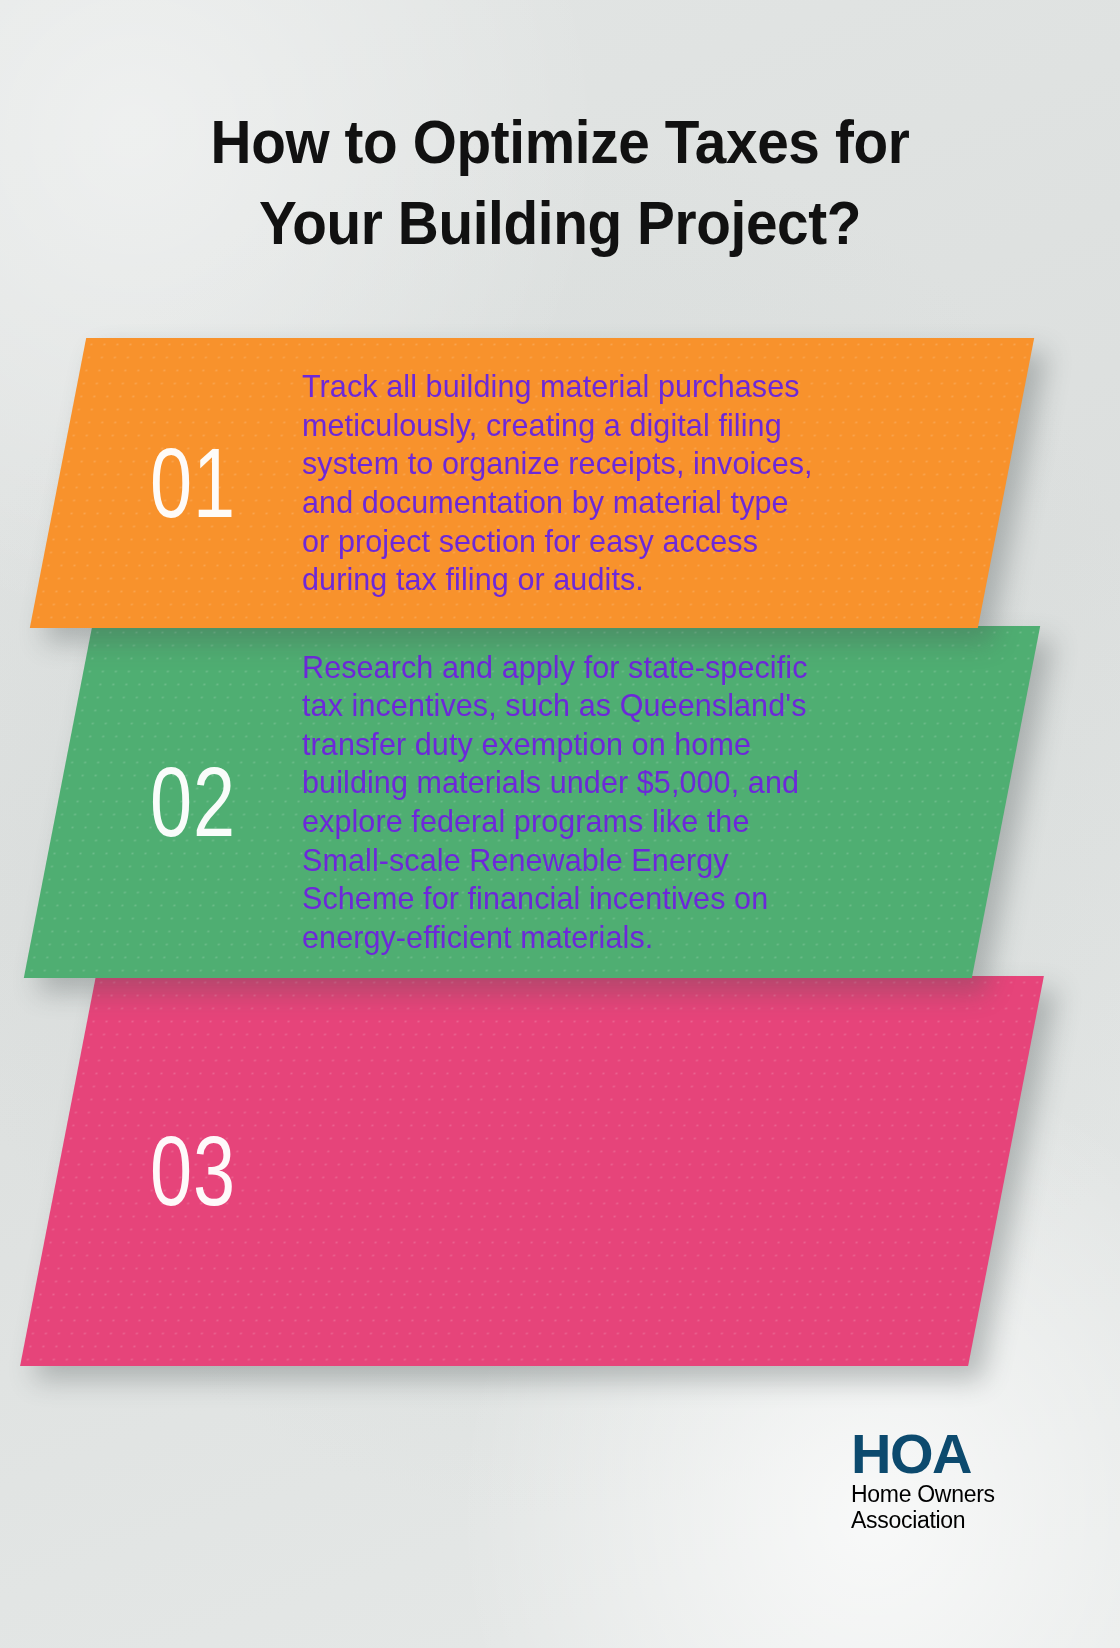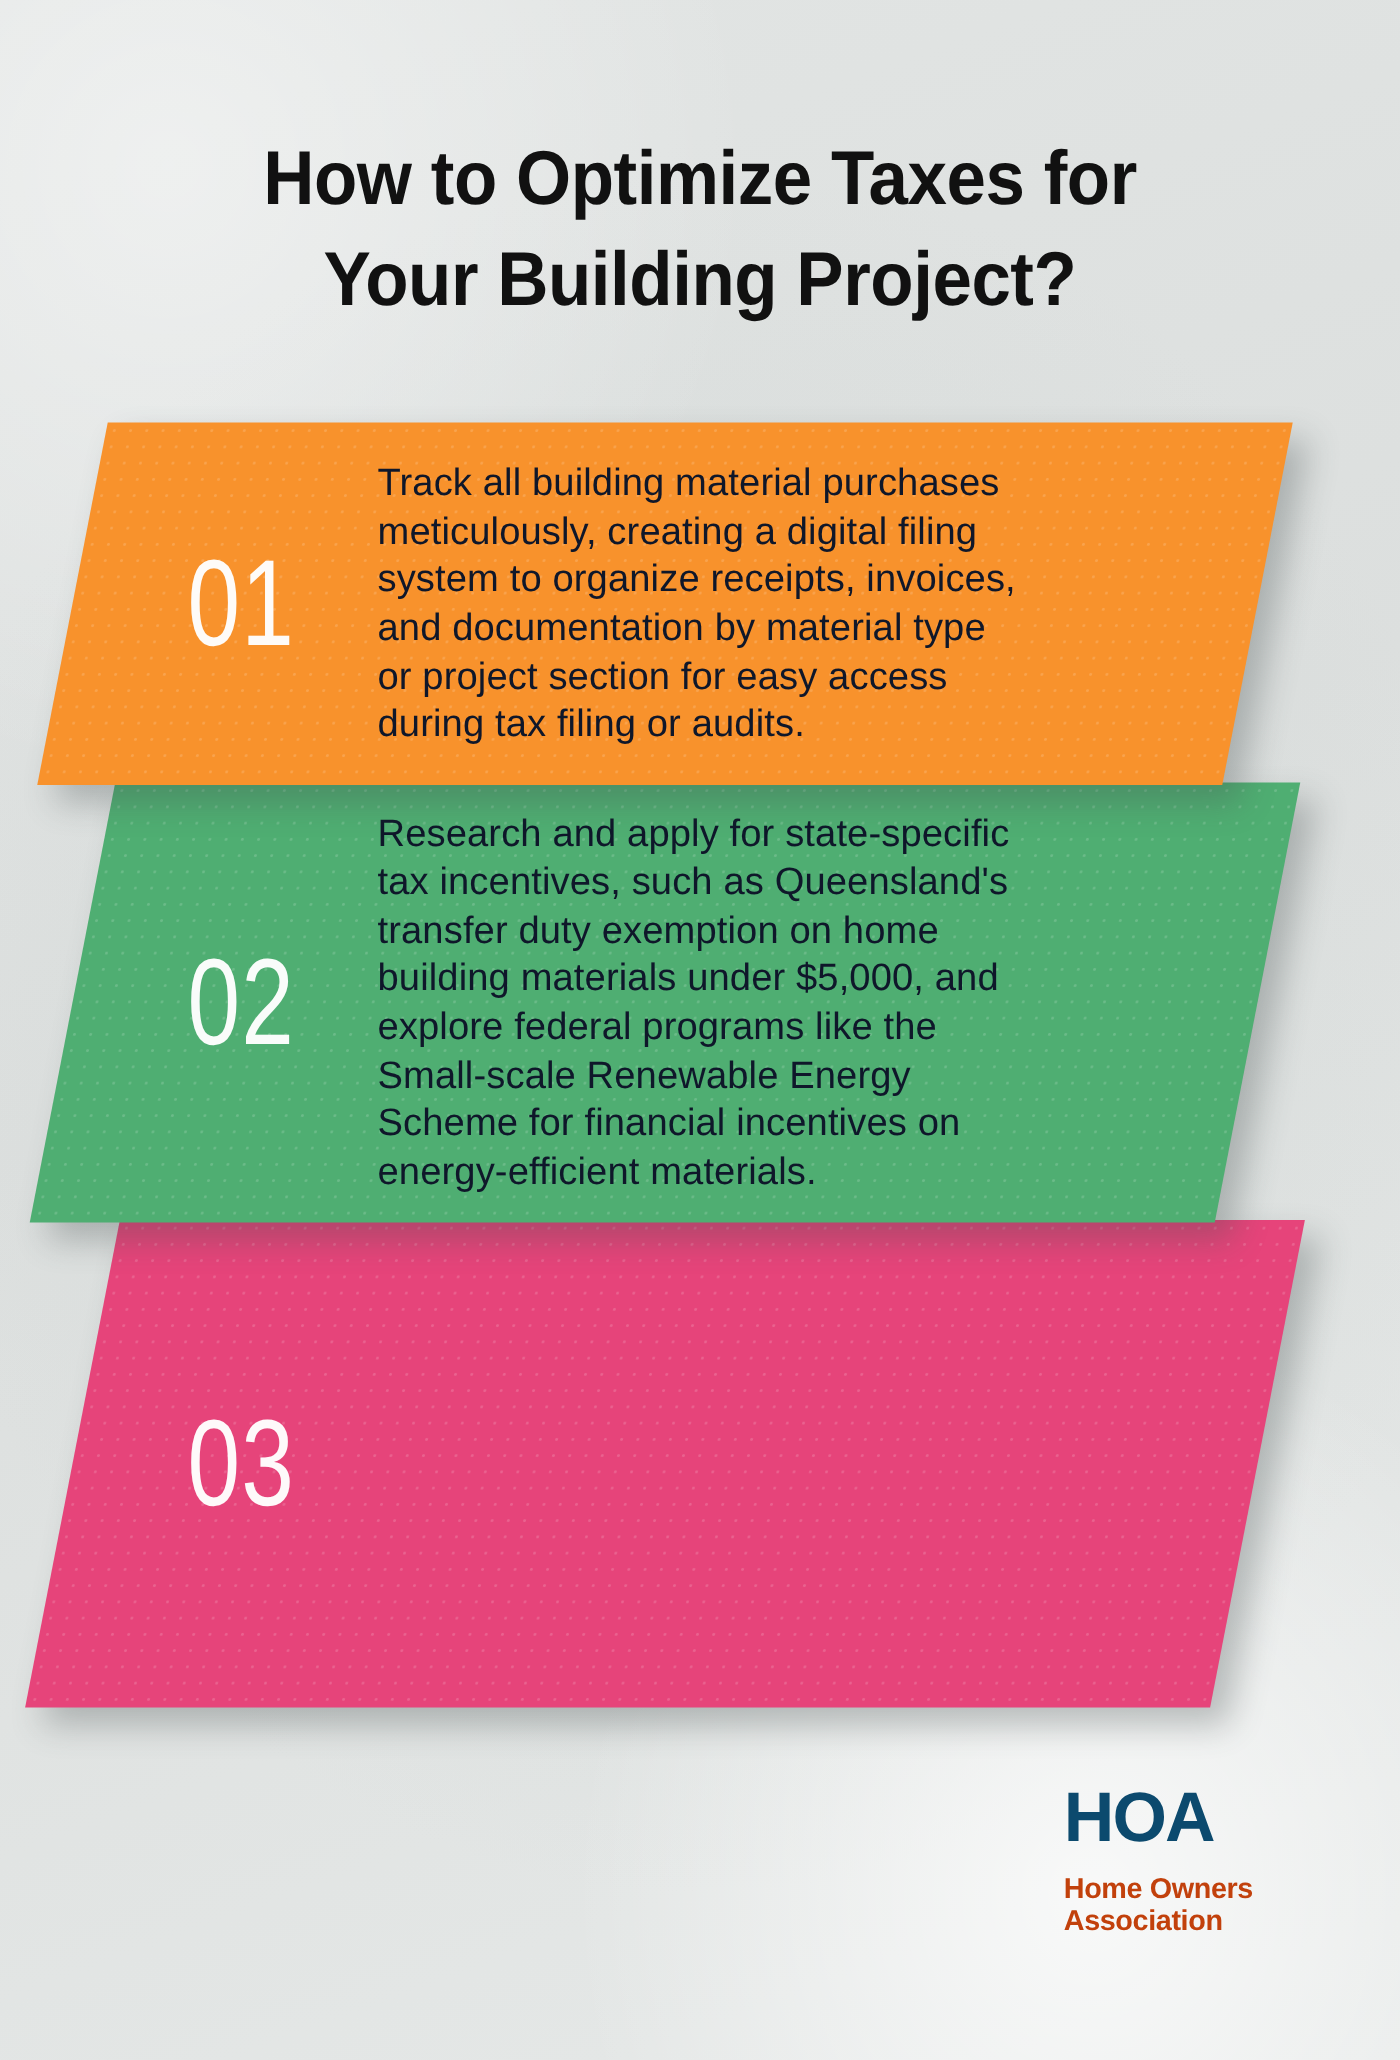--- a/index.html
+++ b/index.html
@@ -103,21 +103,21 @@
     line-height:1;
     letter-spacing:1px;
     width:152px;
     flex:0 0 152px;
     opacity:0.97;
     transform:scaleX(0.88) scaleY(1.14);
     transform-origin:left center;
   }
 
   .step .body {
-    color:#0f172a;
+    color:#6d28d9;
     font-family:"Liberation Sans Narrow","Liberation Sans", sans-serif;
     font-size:30.5px;
     line-height:1.265;
     width:520px;
     font-weight:400;
     letter-spacing:0.1px;
   }
 
   
   .logo {
@@ -130,28 +130,28 @@
   .logo .mark {
     color:#0c4a6e;
     font-family:"Liberation Sans", sans-serif;
     font-weight:bold;
     font-size:56px;
     line-height:0.96;
     letter-spacing:-1.5px;
     display:block;
   }
   .logo .sub {
-    color:#c2410c;
+    color:#000000;
     font-family:"Liberation Sans", sans-serif;
-    font-weight:bold;
+    font-weight:normal;
     font-size:23px;
     line-height:1.16;
     letter-spacing:-0.3px;
     display:block;
-    margin-top:16px;
+    margin-top:0;
   }
   .logo .sub span { display:block; }
 </style>
 </head>
 <body>
 
 <div class="bg-sheen"></div>
 
 <h1 class="title">
   <span class="line">How to Optimize Taxes for</span>

